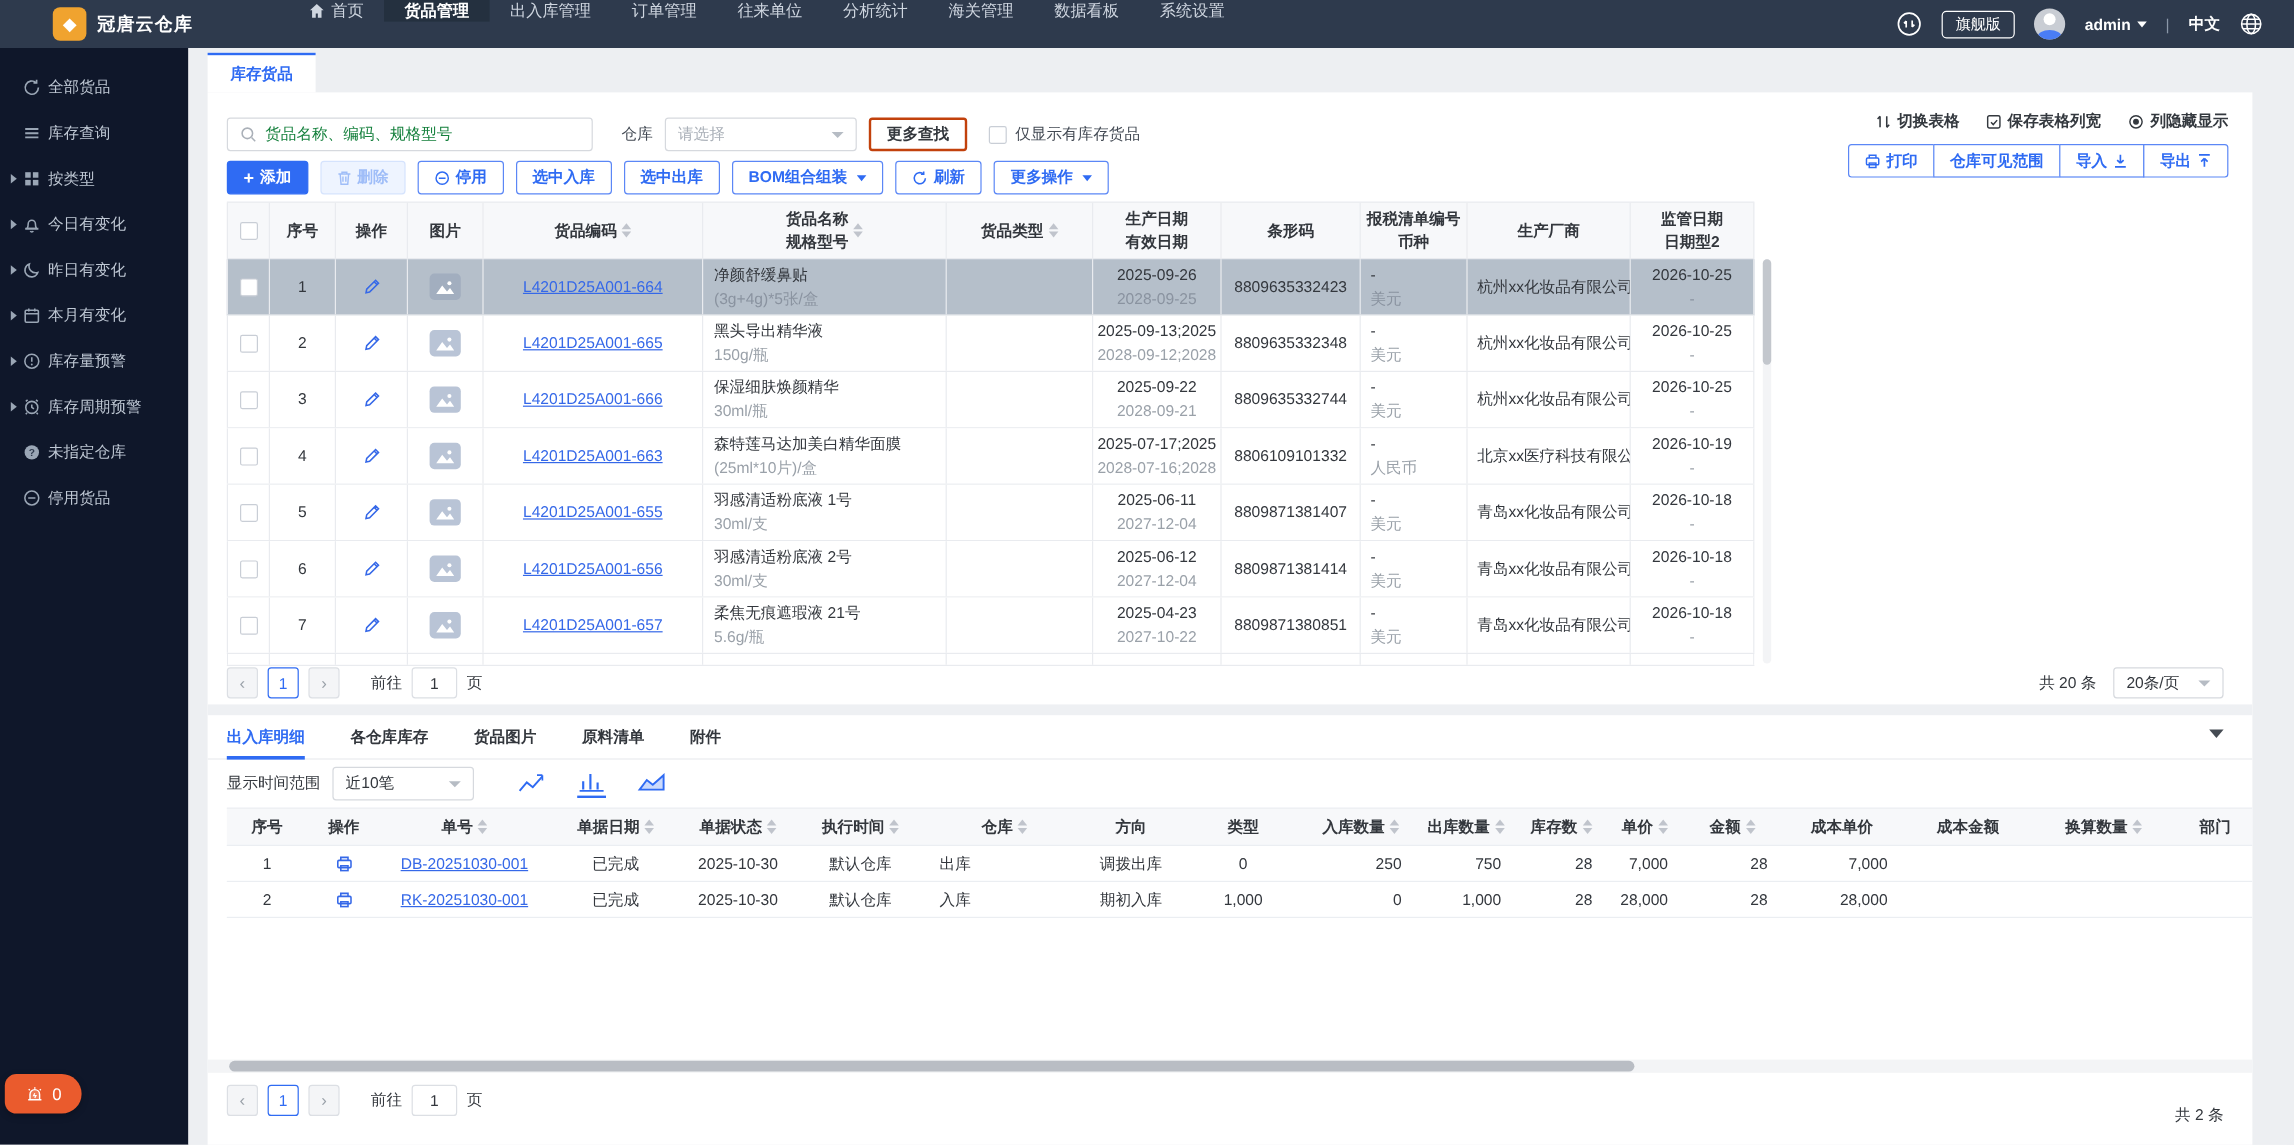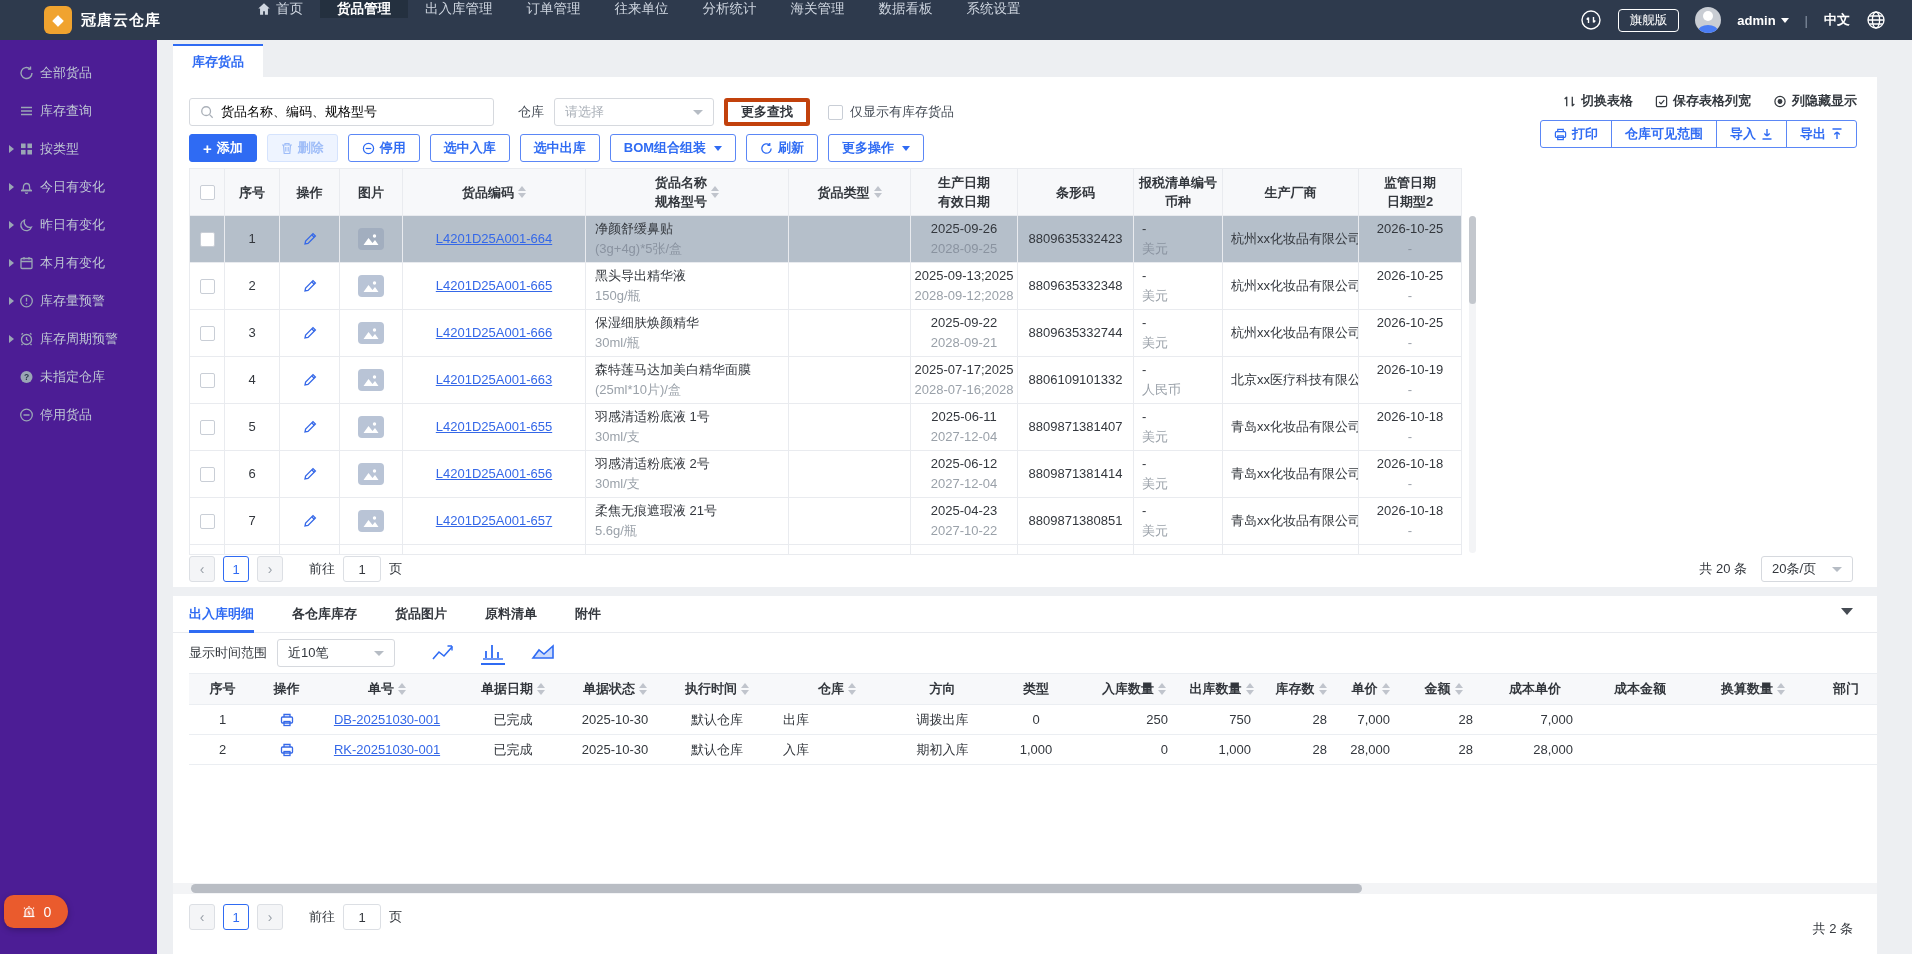--- a/index.html
+++ b/index.html
@@ -19,41 +19,41 @@
   .avatar { width:26px; height:26px; border-radius:50%; background:#c9cdd4; position:relative; overflow:hidden; }
   .avatar .head { position:absolute; top:4px; left:8px; width:10px; height:10px; border-radius:50%; background:#fff; }
   .avatar .bod { position:absolute; bottom:-4px; left:3px; width:20px; height:12px; border-radius:50% 50% 0 0; background:#4a7df5; }
   .username { color:#fff; font-weight:700; display:flex; align-items:center; gap:5px; }
   .caret-down { width:0; height:0; border-left:4px solid transparent; border-right:4px solid transparent; border-top:5px solid #fff; display:inline-block; }
   .nav-div { color:#8b97a8; }
   .lang { color:#fff; font-weight:700; }
   .nav-circle-ico svg, .globe svg { display:block; }
 
   
-  .sidebar { position:absolute; top:40px; left:0; bottom:0; width:157px; background:#4c1d95; padding-top:14px; }
+  .sidebar { position:absolute; top:40px; left:0; bottom:0; width:157px; background:#0f172a; padding-top:14px; }
   .side-item { height:38px; display:flex; align-items:center; color:#bfc8d4; cursor:pointer; position:relative; padding-left:40px; font-size:13px; white-space:nowrap; }
   .side-item .arr { position:absolute; left:9px; width:0; height:0; border-top:4px solid transparent; border-bottom:4px solid transparent; border-left:5px solid #9aa6b5; }
   .side-item .s-ico { position:absolute; left:19px; top:50%; transform:translateY(-50%); width:15px; height:15px; color:#9aa6b5; }
   .side-item .s-ico svg { display:block; }
   .alert-pill { position:absolute; left:4px; bottom:26px; width:64px; height:33px; background:#ea5b2d; border-radius:10px 17px 17px 10px; display:flex; align-items:center; justify-content:center; gap:7px; color:#fff; font-size:14px; cursor:pointer; box-shadow:0 2px 6px rgba(0,0,0,.25); }
 
   
   .main { position:absolute; top:40px; left:157px; right:0; bottom:0; background:#edeff2; padding:4px 16px 0 16px; }
   .tabstrip { height:33px; display:flex; }
   .page-tab { background:#fff; border-top:2px solid #2f6bf3; color:#2f6bf3; font-weight:700; padding:0 19px; display:flex; align-items:center; cursor:pointer; }
   .card { background:#fff; position:relative; height:899px; width:1704px; overflow:hidden; }
 
   
   .filter-row { position:absolute; top:21px; left:16px; display:flex; align-items:center; gap:10px; }
-  .search-box { width:305px; height:28px; border:1px solid #d6d9de; border-radius:3px; display:flex; align-items:center; gap:7px; padding:0 10px; color:#000000; }
+  .search-box { width:305px; height:28px; border:1px solid #d6d9de; border-radius:3px; display:flex; align-items:center; gap:7px; padding:0 10px; color:#15803d; }
   .wh-label { color:#434a54; margin-left:14px; }
   .select { height:28px; border:1px solid #d6d9de; border-radius:3px; background:#fff; display:flex; align-items:center; justify-content:space-between; padding:0 10px; color:#aab0b8; cursor:pointer; }
   .select .sel-car { width:0; height:0; border-left:5px solid transparent; border-right:5px solid transparent; border-top:5px solid #b6bcc4; }
   .wh-select { width:160px; }
-  .btn-plain { height:28px; border:4px solid #c2410c; border-radius:3px; background:#fff; color:#33373d; font-weight:700; padding:0 13px; display:flex; align-items:center; cursor:pointer; }
+  .btn-plain { height:28px; border:2px solid #c2410c; border-radius:3px; background:#fff; color:#33373d; font-weight:700; padding:0 13px; display:flex; align-items:center; cursor:pointer; }
   .chk { width:15px; height:15px; border:1px solid #c9ced6; border-radius:2px; background:#fff; flex:none; cursor:pointer; }
   .chk-row { display:flex; align-items:center; gap:7px; margin-left:8px; color:#434a54; }
 
   
   .tools-row { position:absolute; top:15px; right:20px; display:flex; align-items:center; gap:22px; }
   .tool-link { display:flex; align-items:center; gap:5px; font-weight:700; color:#34393f; cursor:pointer; }
   .print-group { position:absolute; top:43px; right:20px; display:flex; }
   .pg-btn2 { height:28px; border:1px solid #5b87f6; color:#2f6bf3; font-weight:700; background:#fff; display:flex; align-items:center; gap:5px; padding:0 13px; margin-left:-1px; cursor:pointer; white-space:nowrap; }
   .pg-btn2:first-child { border-radius:3px 0 0 3px; margin-left:0; }
   .pg-btn2:last-child { border-radius:0 3px 3px 0; }

